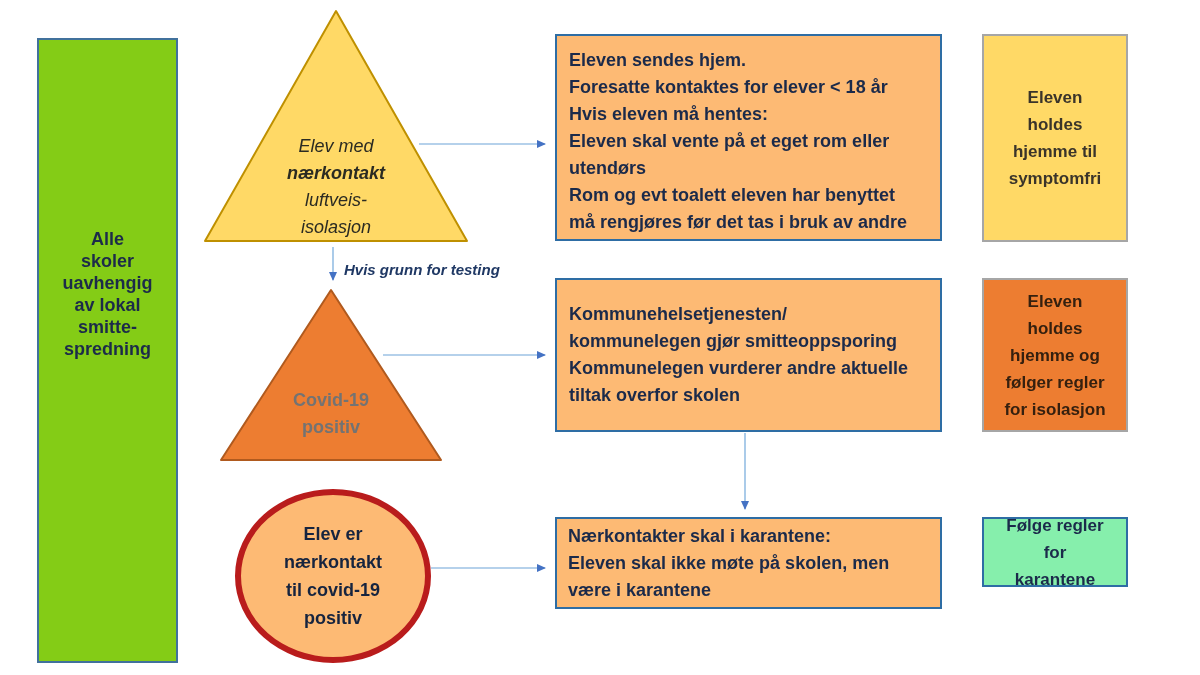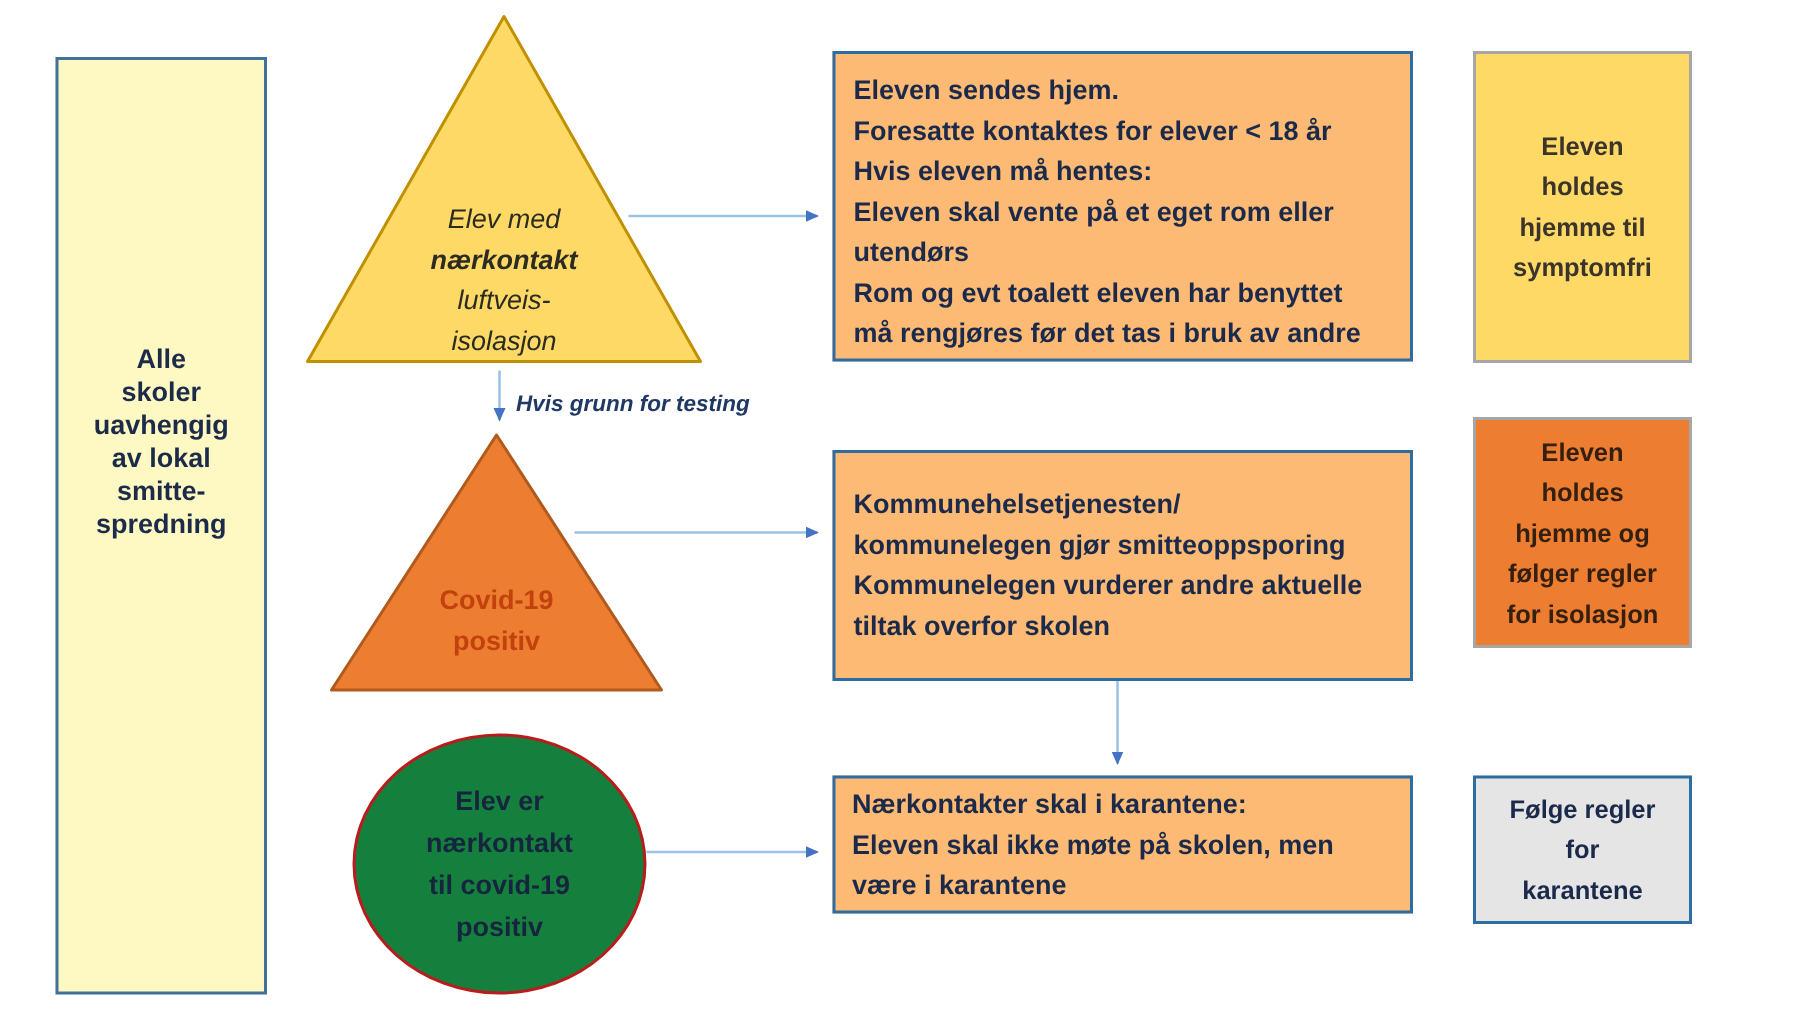--- a/index.html
+++ b/index.html
@@ -11,62 +11,62 @@
   }
   .shape { position:absolute; box-sizing:border-box; }
   .pre { white-space:pre-line; }
 
   
   .connectors { position:absolute; left:0; top:0; z-index:1; }
 
   
   .left-panel {
     left:37px; top:38px; width:141px; height:625px;
-    background:#fef9c3; border:2px solid #41719c;
+    background:#84cc16; border:2px solid #41719c;
     text-align:center; font-size:18px; line-height:22px; font-weight:700;
     padding-top:188px; z-index:2;
   }
 
   
   .box-blue {
     left:555px; width:387px;
     background:#fdba74; border:2px solid #2e6da4;
     font-size:18px; line-height:27px; font-weight:700;
     color:#1b2a4a; z-index:2;
   }
   .box-send-home { top:34px; height:207px; padding:11px 12px 0 12px; }
-  .box-tracing   { top:278px; height:154px; display:flex; align-items:center; padding:0 12px;margin-top:22px; }
+  .box-tracing   { top:278px; height:154px; display:flex; align-items:center; padding:0 12px; }
   .box-quarantine{ top:517px; height:92px;  display:flex; align-items:center; padding:0 11px; }
 
   
   .side-box {
     left:982px; width:146px;
     display:flex; align-items:center; justify-content:center; text-align:center;
     font-size:17px; line-height:27px; font-weight:700; z-index:2;
   }
   .side-yellow { top:34px;  height:208px; background:#ffd966; border:2px solid #a6a6a6; color:#3a342a; }
   .side-orange { top:278px; height:154px; background:#ed7d31; border:2px solid #a6a6a6; color:#35200f; }
-  .side-blue   { top:517px; height:99px;  background:#e5e5e5; border:2px solid #2e6da4; color:#1b2a4a; }
+  .side-blue   { top:517px; height:70px;  background:#86efac; border:2px solid #2e6da4; color:#1b2a4a; }
 
   
   .tri-wrap { z-index:2; }
   .tri-symptom { left:202px; top:8px;  width:268px; height:236px; }
   .tri-covid   { left:218px; top:287px; width:226px; height:176px; }
   .tri-text {
     position:absolute; left:0; right:0; text-align:center;
     font-size:18px; line-height:27px;
   }
   .tri-symptom .tri-text { bottom:3px; color:#2b2b22; font-weight:400;font-style:italic; }
   .tri-symptom .bold-line { font-weight:700; }
-  .tri-covid .tri-text { bottom:22px; color:#c2410c; font-weight:700; }
+  .tri-covid .tri-text { bottom:22px; color:#737373; font-weight:700; }
 
   
   .circle {
     left:235px; top:489px; width:196px; height:174px;
-    background:#15803d; border:2px solid #b91c1c; border-radius:50%;
+    background:#fdba74; border:6px solid #b91c1c; border-radius:50%;
     display:flex; align-items:center; justify-content:center; text-align:center;
     font-size:18px; line-height:28px; font-weight:700; color:#16243f; z-index:2;
   }
 
   
   .testing-label {
     left:344px; top:261px;
     font-size:15px; font-weight:700; color:#1f3864; z-index:3;font-style:italic;
   }
 </style>

